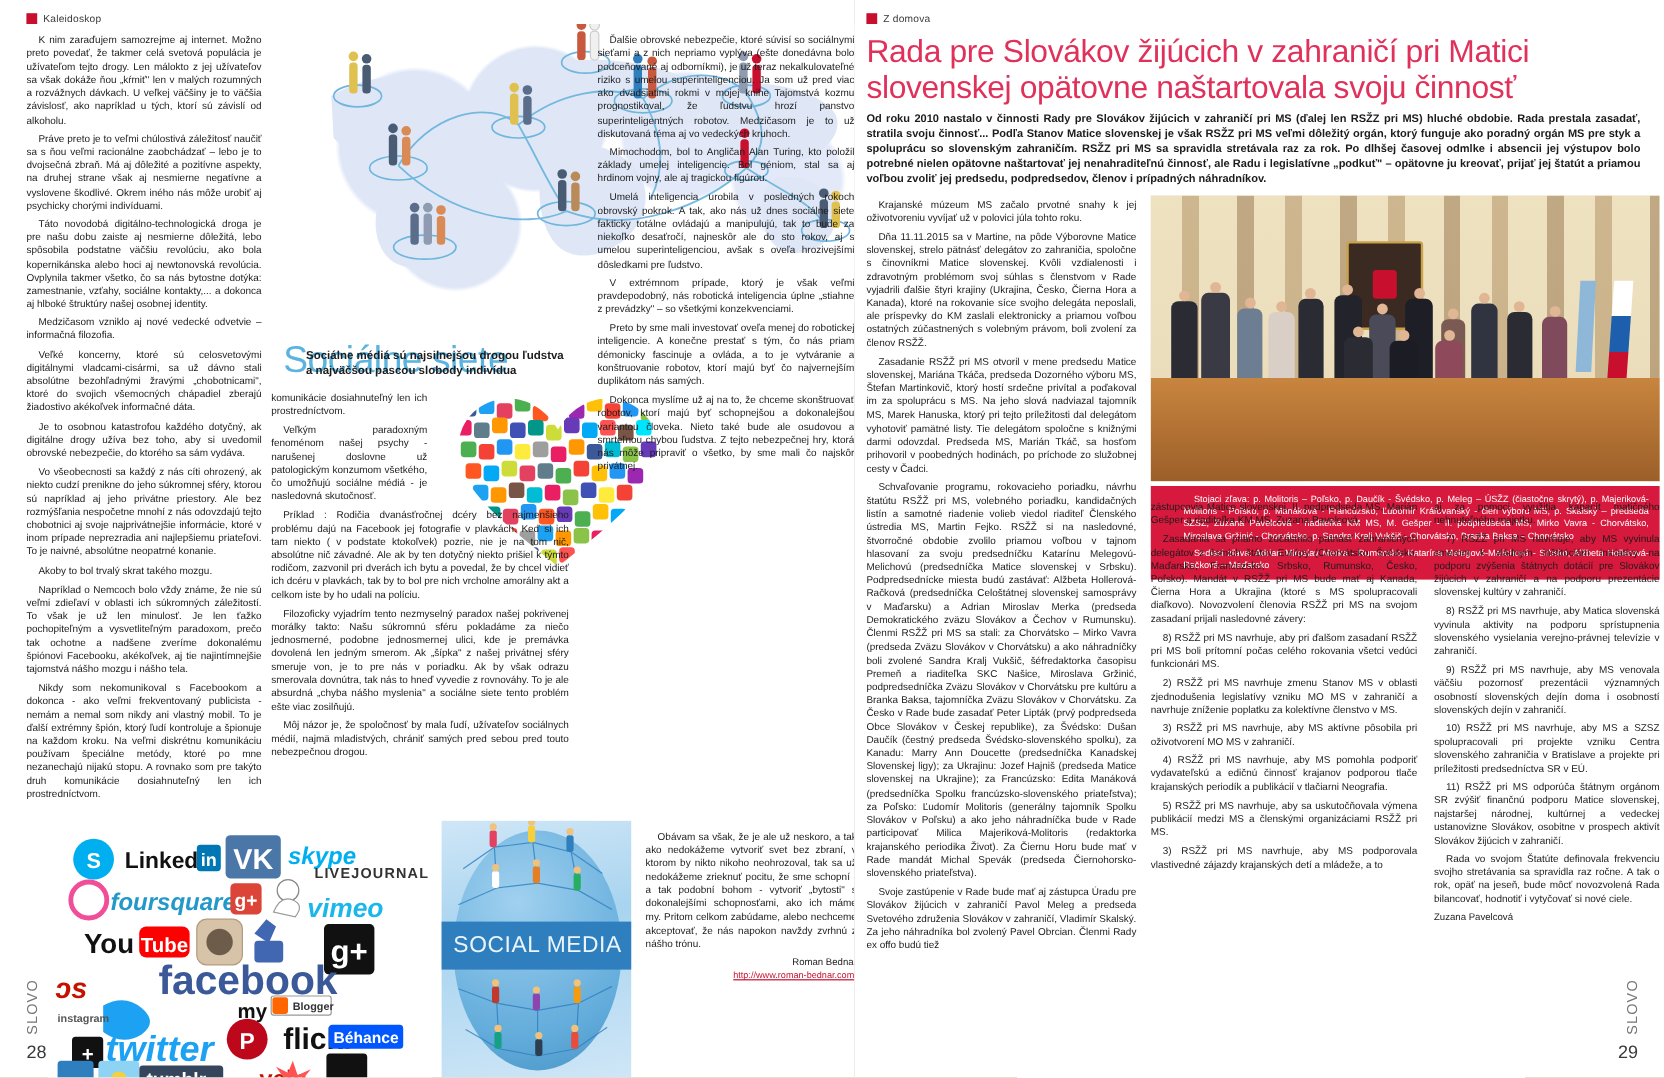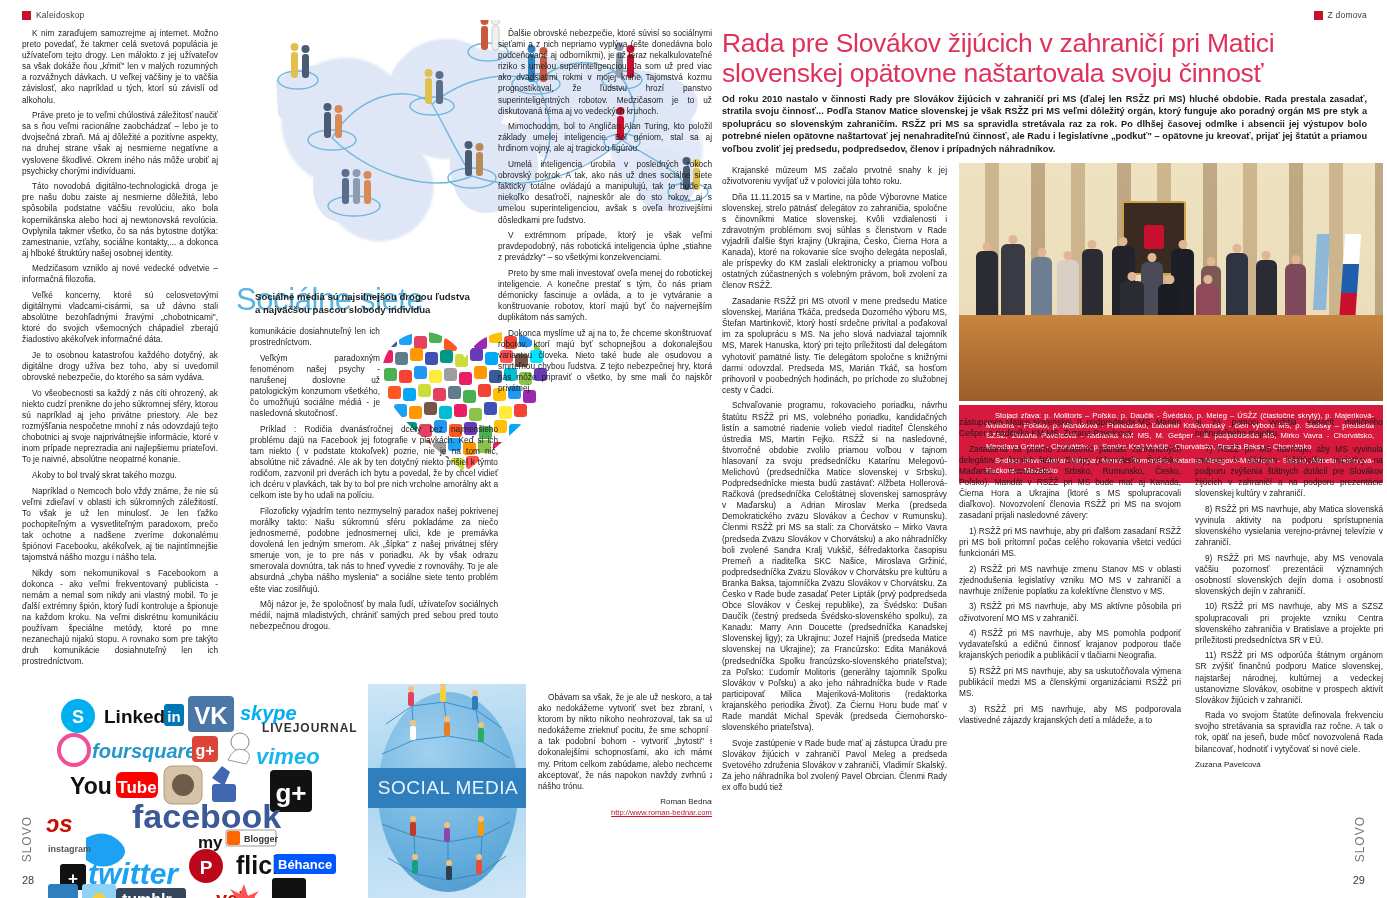--- a/index.html
+++ b/index.html
@@ -23,21 +23,21 @@
     overflow: hidden;
   }
   .page-left  { width: 712px; padding: 10px 14px 0 22px; }
   .page-right { width: 675px; padding: 10px 20px 0 10px; }
 
   
   .flag {
     display: flex; align-items: center; gap: 5px;
     font-size: 8.5px; color: #3a3a3a; letter-spacing: .2px;
   }
-  .flag-right { justify-content: flex-end; }
+  .flag-right { }
   .flag-sq { width: 9px; height: 9px; background: #c8102e; display: block; }
 
   
   .col {
     font-size: 8.3px;
     line-height: 11.1px;
     text-align: justify;
     color: #1c1c1c;
     hyphens: auto;
   }
@@ -45,21 +45,21 @@
   .col p.noind { text-indent: 0; }
 
   
   .l-body { position: relative; margin-top: 8px; }
 
   .l-col1 {
     position: absolute; left: 0; top: 0;
     width: 196px;
   }
   .l-col2 {
-    position: absolute; left: 228px; top: 0;
+    position: absolute; left: 204px; top: 0;
     width: 248px;
   }
   .l-col3 {
     position: absolute; left: 476px; top: 0;
     width: 214px;
   }
 
   .world-img {
     position: absolute; left: 214px; top: -8px;
     width: 478px; height: 232px;
@@ -201,21 +201,21 @@
   .caption p { margin: 0 0 4px 0; text-indent: 9px; }
   .caption p:last-child { margin-bottom: 0; }
 
   .r-author {
     font-size: 8px; text-align: left; margin-top: 3px; color: #1c1c1c;
   }
 
   
   .pagenum {
     position: absolute; bottom: 12px;
-    font-size: 11px; color: #3a3a3a;
+    font-size: 15px; color: #3a3a3a;
   }
   .pagenum-l { left: 22px; }
   .pagenum-r { right: 22px; }
 
   .slovo {
     position: absolute; bottom: 36px;
     font-size: 12px; color: #777; letter-spacing: 1px;
     writing-mode: vertical-rl; transform: rotate(180deg);
     display: flex; align-items: center; gap: 1px;
   }
@@ -659,21 +659,21 @@
         <p>Krajanské múzeum MS začalo prvotné snahy k jej oživotvoreniu vyvíjať už v polovici júla tohto roku.</p>
         <p>Dňa 11.11.2015 sa v Martine, na pôde Výborovne Matice slovenskej, strelo pätnásť delegátov zo zahraničia, spoločne s činovníkmi Matice slovenskej. Kvôli vzdialenosti i zdravotným problémom svoj súhlas s členstvom v Rade vyjadrili ďalšie štyri krajiny (Ukrajina, Česko, Čierna Hora a Kanada), ktoré na rokovanie síce svojho delegáta neposlali, ale príspevky do KM zaslali elektronicky a priamou voľbou ostatných zúčastnených s volebným právom, boli zvolení za členov RSŽŽ.</p>
         <p>Zasadanie RSŽŽ pri MS otvoril v mene predsedu Matice slovenskej, Mariána Tkáča, predseda Dozorného výboru MS, Štefan Martinkovič, ktorý hostí srdečne privítal a poďakoval im za spoluprácu s MS. Na jeho slová nadviazal tajomník MS, Marek Hanuska, ktorý pri tejto príležitosti dal delegátom vyhotoviť pamätné listy. Tie delegátom spoločne s knižnými darmi odovzdal. Predseda MS, Marián Tkáč, sa hosťom prihovoril v poobedných hodinách, po príchode zo služobnej cesty v Čadci.</p>
         <p>Schvaľovanie programu, rokovacieho poriadku, návrhu štatútu RSŽŽ pri MS, volebného poriadku, kandidačných listín a samotné riadenie volieb viedol riaditeľ Členského ústredia MS, Martin Fejko. RSŽŽ si na nasledovné, štvorročné obdobie zvolilo priamou voľbou v tajnom hlasovaní za svoju predsedníčku Katarínu Melegovú-Melichovú (predsedníčka Matice slovenskej v Srbsku). Podpredsednícke miesta budú zastávať: Alžbeta Hollerová-Račková (predsedníčka Celoštátnej slovenskej samosprávy v Maďarsku) a Adrian Miroslav Merka (predseda Demokratického zväzu Slovákov a Čechov v Rumunsku). Členmi RSŽŽ pri MS sa stali: za Chorvátsko – Mirko Vavra (predseda Zväzu Slovákov v Chorvátsku) a ako náhradníčky boli zvolené Sandra Kralj Vukšič, šéfredaktorka časopisu Premeň a riaditeľka SKC Našice, Miroslava Gržinić, podpredsedníčka Zväzu Slovákov v Chorvátsku pre kultúru a Branka Baksa, tajomníčka Zväzu Slovákov v Chorvátsku. Za Česko v Rade bude zasadať Peter Lipták (prvý podpredseda Obce Slovákov v Českej republike), za Švédsko: Dušan Daučík (čestný predseda Švédsko-slovenského spolku), za Kanadu: Marry Ann Doucette (predsedníčka Kanadskej Slovenskej ligy); za Ukrajinu: Jozef Hajniš (predseda Matice slovenskej na Ukrajine); za Francúzsko: Edita Manáková (predsedníčka Spolku francúzsko-slovenského priateľstva); za Poľsko: Ľudomír Molitoris (generálny tajomník Spolku Slovákov v Poľsku) a ako jeho náhradníčka bude v Rade participovať Milica Majeriková-Molitoris (redaktorka krajanského periodika Život). Za Čiernu Horu bude mať v Rade mandát Michal Spevák (predseda Čiernohorsko-slovenského priateľstva).</p>
         <p>Svoje zastúpenie v Rade bude mať aj zástupca Úradu pre Slovákov žijúcich v zahraničí Pavol Meleg a predseda Svetového združenia Slovákov v zahraničí, Vladimír Skalský. Za jeho náhradníka bol zvolený Pavel Obrcian. Členmi Rady ex offo budú tiež</p>
       </div>
 
       <div class="r-col2 col">
         <p class="noind">zástupcovia Matice slovenskej, II. podpredseda MS, Marián Gešper a riaditeľka KM MS, Zuzana Pavelcová.</p>
         <p>Zasadania sa priamo zúčastnilo pätnásť zahraničných delegátov z ôsmich štátov Európy (Chorvátsko, Švédsko, Maďarsko, Francúzsko, Srbsko, Rumunsko, Česko, Poľsko). Mandát v RSŽŽ pri MS bude mať aj Kanada, Čierna Hora a Ukrajina (ktoré s MS spolupracovali diaľkovo). Novozvolení členovia RSŽŽ pri MS na svojom zasadaní prijali nasledovné závery:</p>
-        <p>1) RSŽŽ pri MS navrhuje, aby pri ďalšom zasadaní RSŽŽ pri MS boli prítomní počas celého rokovania všetci vedúci funkcionári MS.</p>
+        <p>8) RSŽŽ pri MS navrhuje, aby pri ďalšom zasadaní RSŽŽ pri MS boli prítomní počas celého rokovania všetci vedúci funkcionári MS.</p>
         <p>2) RSŽŽ pri MS navrhuje zmenu Stanov MS v oblasti zjednodušenia legislatívy vzniku MO MS v zahraničí a navrhuje zníženie poplatku za kolektívne členstvo v MS.</p>
         <p>3) RSŽŽ pri MS navrhuje, aby MS aktívne pôsobila pri oživotvorení MO MS v zahraničí.</p>
         <p>4) RSŽŽ pri MS navrhuje, aby MS pomohla podporiť vydavateľskú a edičnú činnosť krajanov podporou tlače krajanských periodík a publikácií v tlačiarni Neografia.</p>
         <p>5) RSŽŽ pri MS navrhuje, aby sa uskutočňovala výmena publikácií medzi MS a členskými organizáciami RSŽŽ pri MS.</p>
         <p>3) RSŽŽ pri MS navrhuje, aby MS podporovala vlastivedné zájazdy krajanských detí a mládeže, a to</p>
       </div>
 
       <div class="r-col3 col">
         <p class="noind">aj za pomoci využitia kapacít matičného nehnuteľného majetku.</p>
         <p>7) RSŽŽ pri MS navrhuje, aby MS vyvinula smerom k vládnym inštitúciám iniciatívy na podporu zvýšenia štátnych dotácií pre Slovákov žijúcich v zahraničí a na podporu prezentácie slovenskej kultúry v zahraničí.</p>

